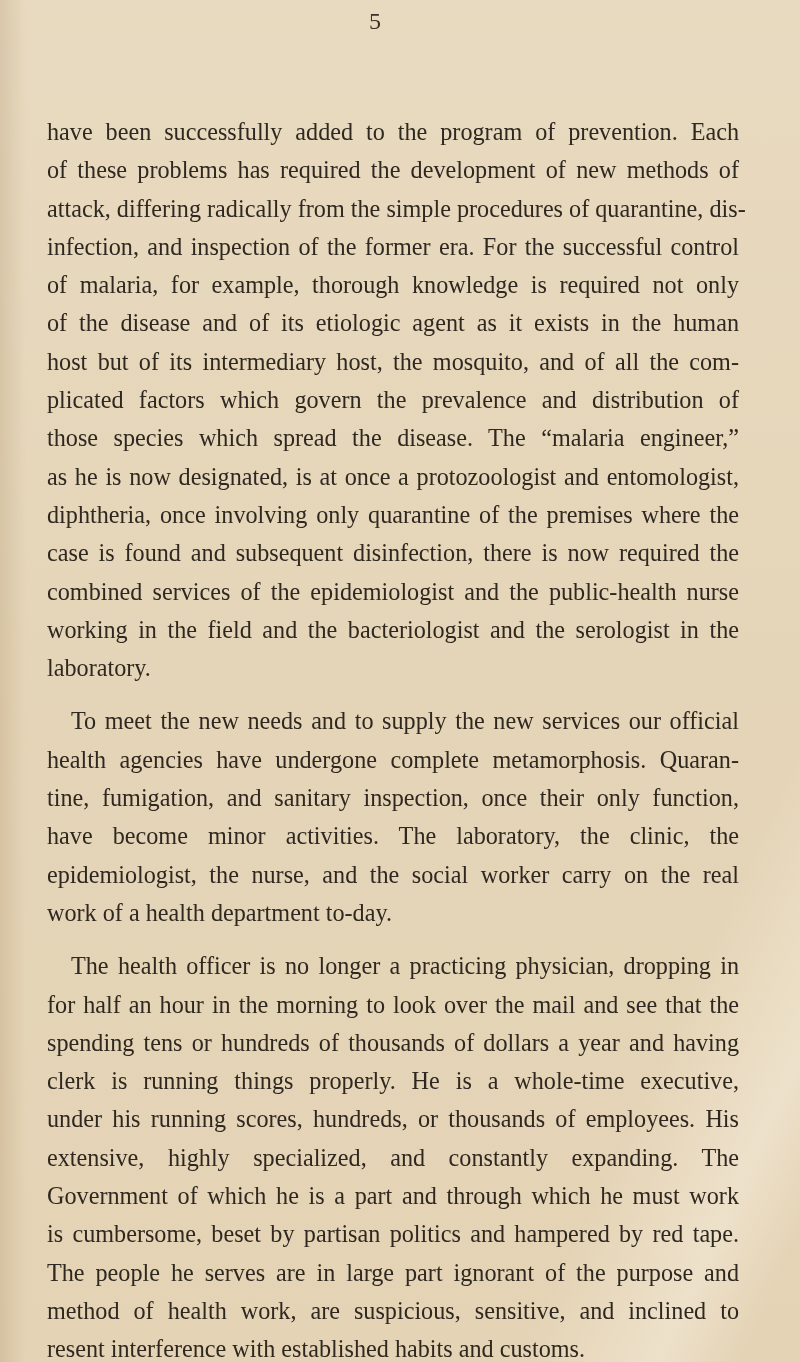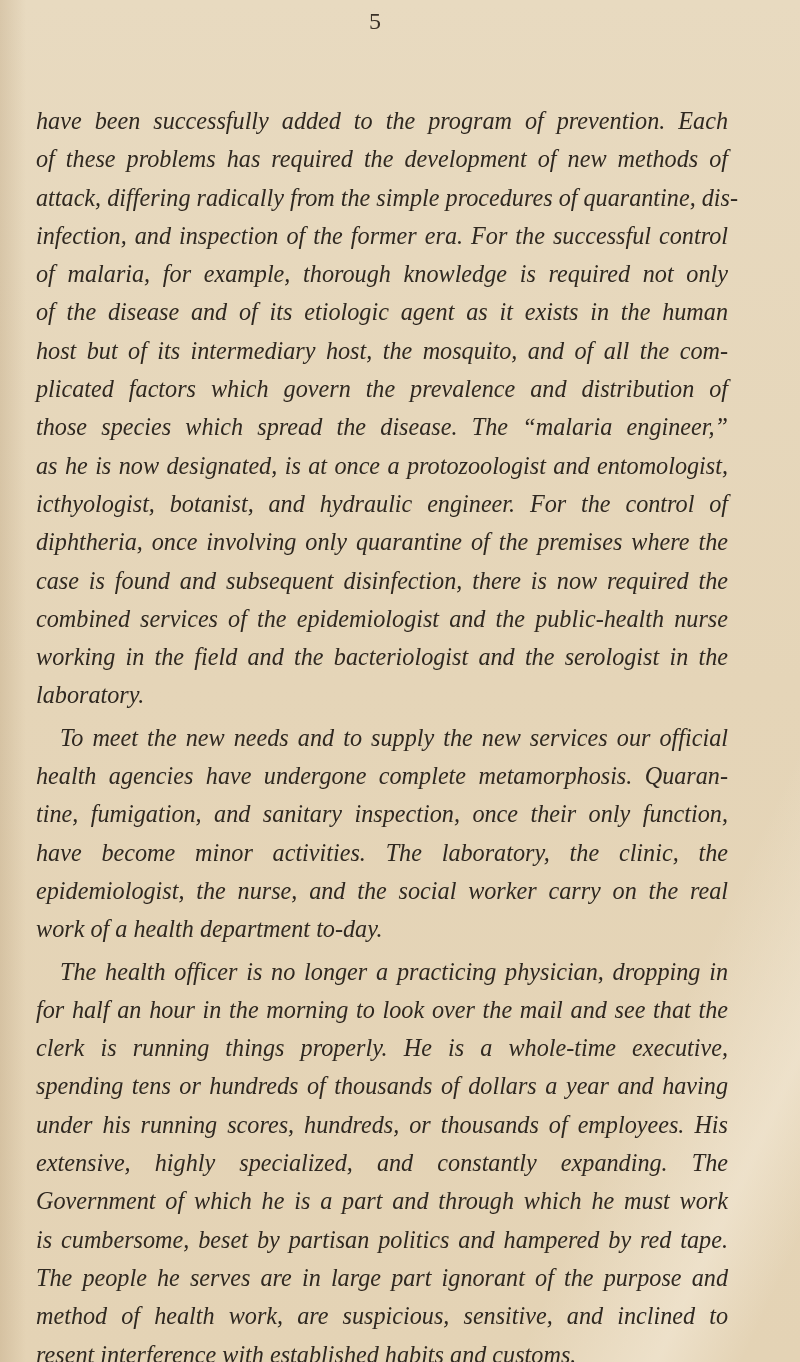--- a/index.html
+++ b/index.html
@@ -33,24 +33,23 @@
       position: absolute;
       top: 98px;
       left: 32px;
       width: 692px;
       color: #2f2820;
       font-family: "Liberation Serif", serif;
       font-size: 24.2px;
       line-height: 38.3px;
     }
     .body-text p {
-      margin: 4px;
+      margin: 15px;
       text-align: justify;
       text-align-last: left;
-      font-style: italic;
     }
     .line {
       display: block;
       white-space: nowrap;
       text-align: justify;
       text-align-last: justify;
       width: 692px;
     }
     .line.last { text-align-last: left; }
   </style>
@@ -65,40 +64,39 @@
       <span class="line">have been successfully added to the program of prevention.  Each</span>
       <span class="line">of these problems has required the development of new methods of</span>
       <span class="line">attack, differing radically from the simple procedures of quarantine, dis-</span>
       <span class="line">infection, and inspection of the former era.  For the successful control</span>
       <span class="line">of malaria, for example, thorough knowledge is required not only</span>
       <span class="line">of the disease and of its etiologic agent as it exists in the human</span>
       <span class="line">host but of its intermediary host, the mosquito, and of all the com-</span>
       <span class="line">plicated factors which govern the prevalence and distribution of</span>
       <span class="line">those species which spread the disease.  The “malaria engineer,”</span>
       <span class="line">as he is now designated, is at once a protozoologist and entomologist,</span>
-      <span class="line">icthyologist, botanist, and hydraulic engineer.  For the control of</span>
       <span class="line">diphtheria, once involving only quarantine of the premises where the</span>
       <span class="line">case is found and subsequent disinfection, there is now required the</span>
       <span class="line">combined services of the epidemiologist and the public-health nurse</span>
       <span class="line">working in the field and the bacteriologist and the serologist in the</span>
       <span class="line last">laboratory.</span>
     </p>
     <p>
       <span class="line" style="padding-left:24px;width:668px">To meet the new needs and to supply the new services our official</span>
       <span class="line">health agencies have undergone complete metamorphosis.  Quaran-</span>
       <span class="line">tine, fumigation, and sanitary inspection, once their only function,</span>
       <span class="line">have become minor activities.  The laboratory, the clinic, the</span>
       <span class="line">epidemiologist, the nurse, and the social worker carry on the real</span>
       <span class="line last">work of a health department to-day.</span>
     </p>
     <p>
       <span class="line" style="padding-left:24px;width:668px">The health officer is no longer a practicing physician, dropping in</span>
       <span class="line">for half an hour in the morning to look over the mail and see that the</span>
+      <span class="line">spending tens or hundreds of thousands of dollars a year and having</span>
       <span class="line">clerk is running things properly.  He is a whole-time executive,</span>
-      <span class="line">spending tens or hundreds of thousands of dollars a year and having</span>
       <span class="line">under his running scores, hundreds, or thousands of employees.  His</span>
       <span class="line">extensive, highly specialized, and constantly expanding.  The</span>
       <span class="line">Government of which he is a part and through which he must work</span>
       <span class="line">is cumbersome, beset by partisan politics and hampered by red tape.</span>
       <span class="line">The people he serves are in large part ignorant of the purpose and</span>
       <span class="line">method of health work, are suspicious, sensitive, and inclined to</span>
       <span class="line last">resent interference with established habits and customs.</span>
     </p>
 
   </div>

